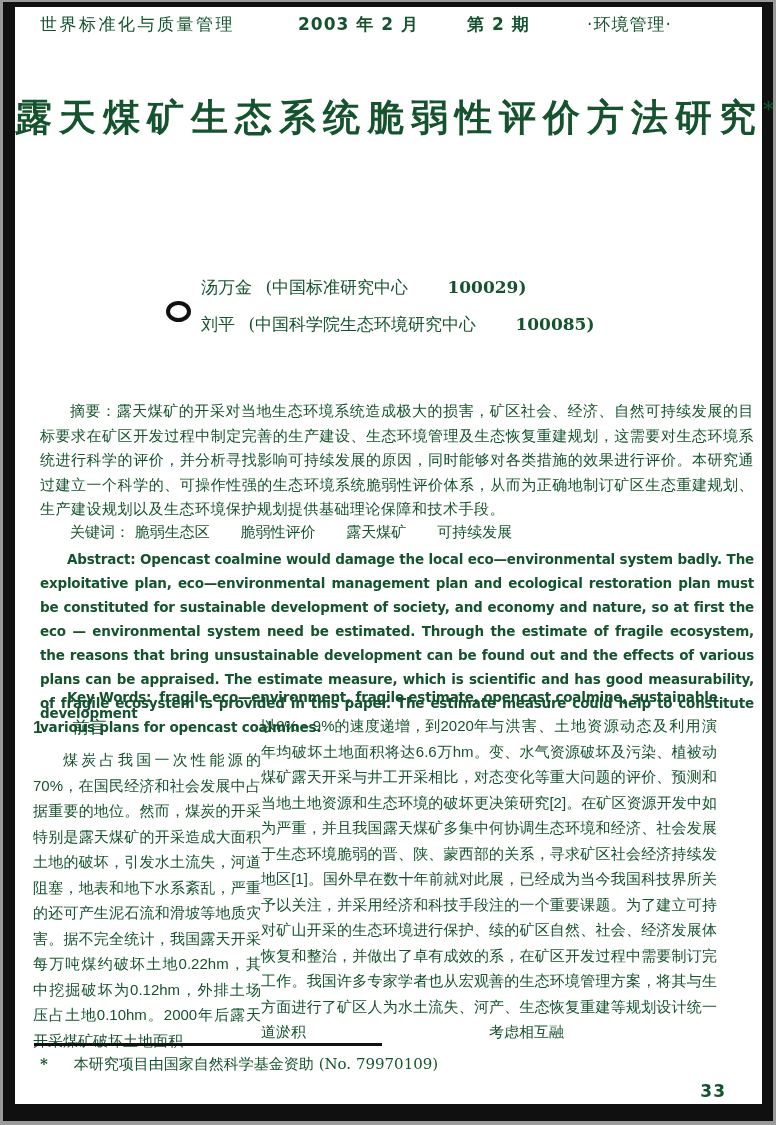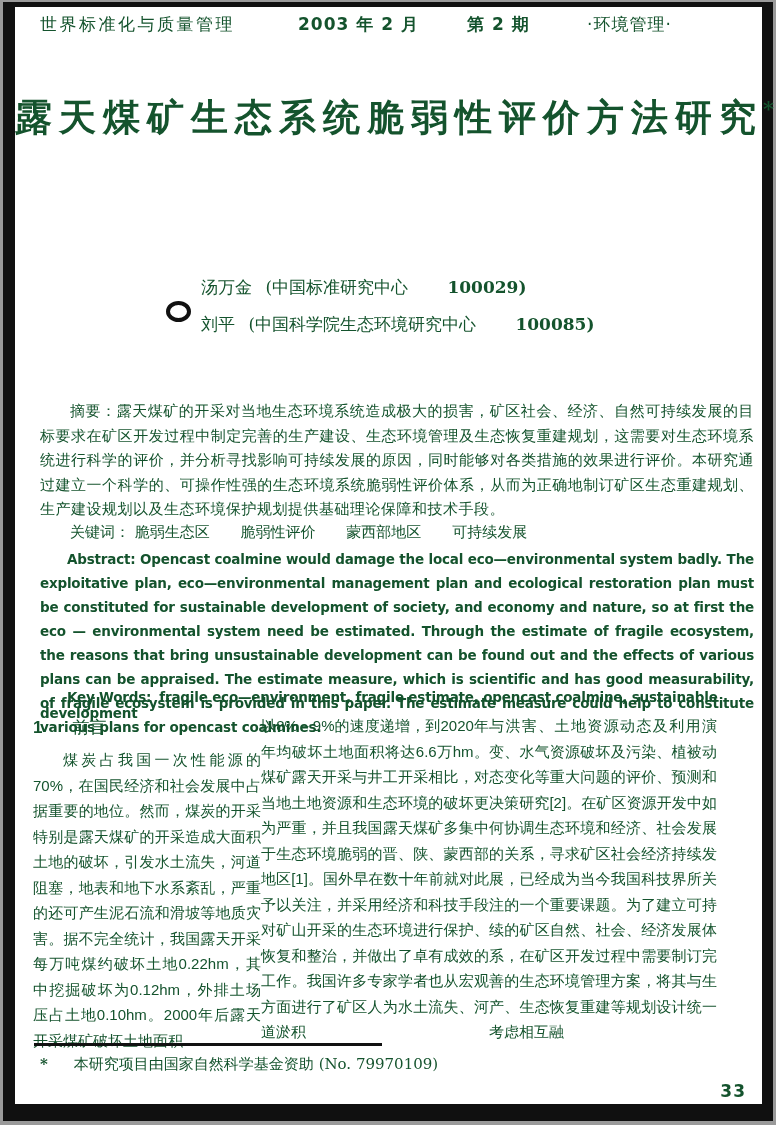--- a/index.html
+++ b/index.html
@@ -83,21 +83,21 @@
   
   .footnote-rule{position:absolute;top:1036px;left:19px;width:348px;height:3px;background:#111;}
   .footnote{
     position:absolute;top:1048px;left:25px;font-size:15px;white-space:nowrap;
     font-family:"DejaVu Serif", serif;
   }
   .footnote .fn-mark{font-weight:bold;margin-right:26px;}
 
   
   .page-number{
-    position:absolute;top:1074px;right:16px;
+    position:absolute;top:1074px;right:36px;
     font-size:17px;font-weight:bold;letter-spacing:1px;
   }
 </style>
 </head>
 <body>
 
 <div class="scan-frame"></div>
 
 <div class="page">
 
@@ -127,21 +127,21 @@
   </div>
 
   <div class="abstract-cn">
     <span>摘要：</span><span>露天煤矿的开采对当地生态环境系统造成极大的损害，矿区社会、经济、自然可持续发展的目标要求在矿区开发过程中制定完善的生产建设、生态环境管理及生态恢复重建规划，这需要对生态环境系统进行科学的评价，并分析寻找影响可持续发展的原因，同时能够对各类措施的效果进行评价。本研究通过建立一个科学的、可操作性强的生态环境系统脆弱性评价体系，从而为正确地制订矿区生态重建规划、生产建设规划以及生态环境保护规划提供基础理论保障和技术手段。</span>
   </div>
 
   <div class="keywords-cn">
     <span class="kw-label">关键词：</span>
     <span class="kw">脆弱生态区</span>
     <span class="kw">脆弱性评价</span>
-    <span class="kw">蒙西部地区</span>
+    <span class="kw">露天煤矿</span>
     <span class="kw">可持续发展</span>
   </div>
 
   <div class="abstract-en">
     <span>Abstract:</span>
     <span>Opencast coalmine would damage the local eco—environmental system badly. The exploitative plan, eco—environmental management plan and ecological restoration plan must be constituted for sustainable development of society, and economy and nature, so at first the eco — environmental system need be estimated. Through the estimate of fragile ecosystem, the reasons that bring unsustainable development can be found out and the effects of various plans can be appraised. The estimate measure, which is scientific and has good measurability, of fragile ecosystem is provided in this paper. The estimate measure could help to constitute various plans for opencast coalmines.</span>
   </div>
 
   <div class="keywords-en">
     <span class="kw-en-label">Key Words:</span><span>fragile eco—environment, fragile estimate, opencast coalmine, sustainable development</span>

